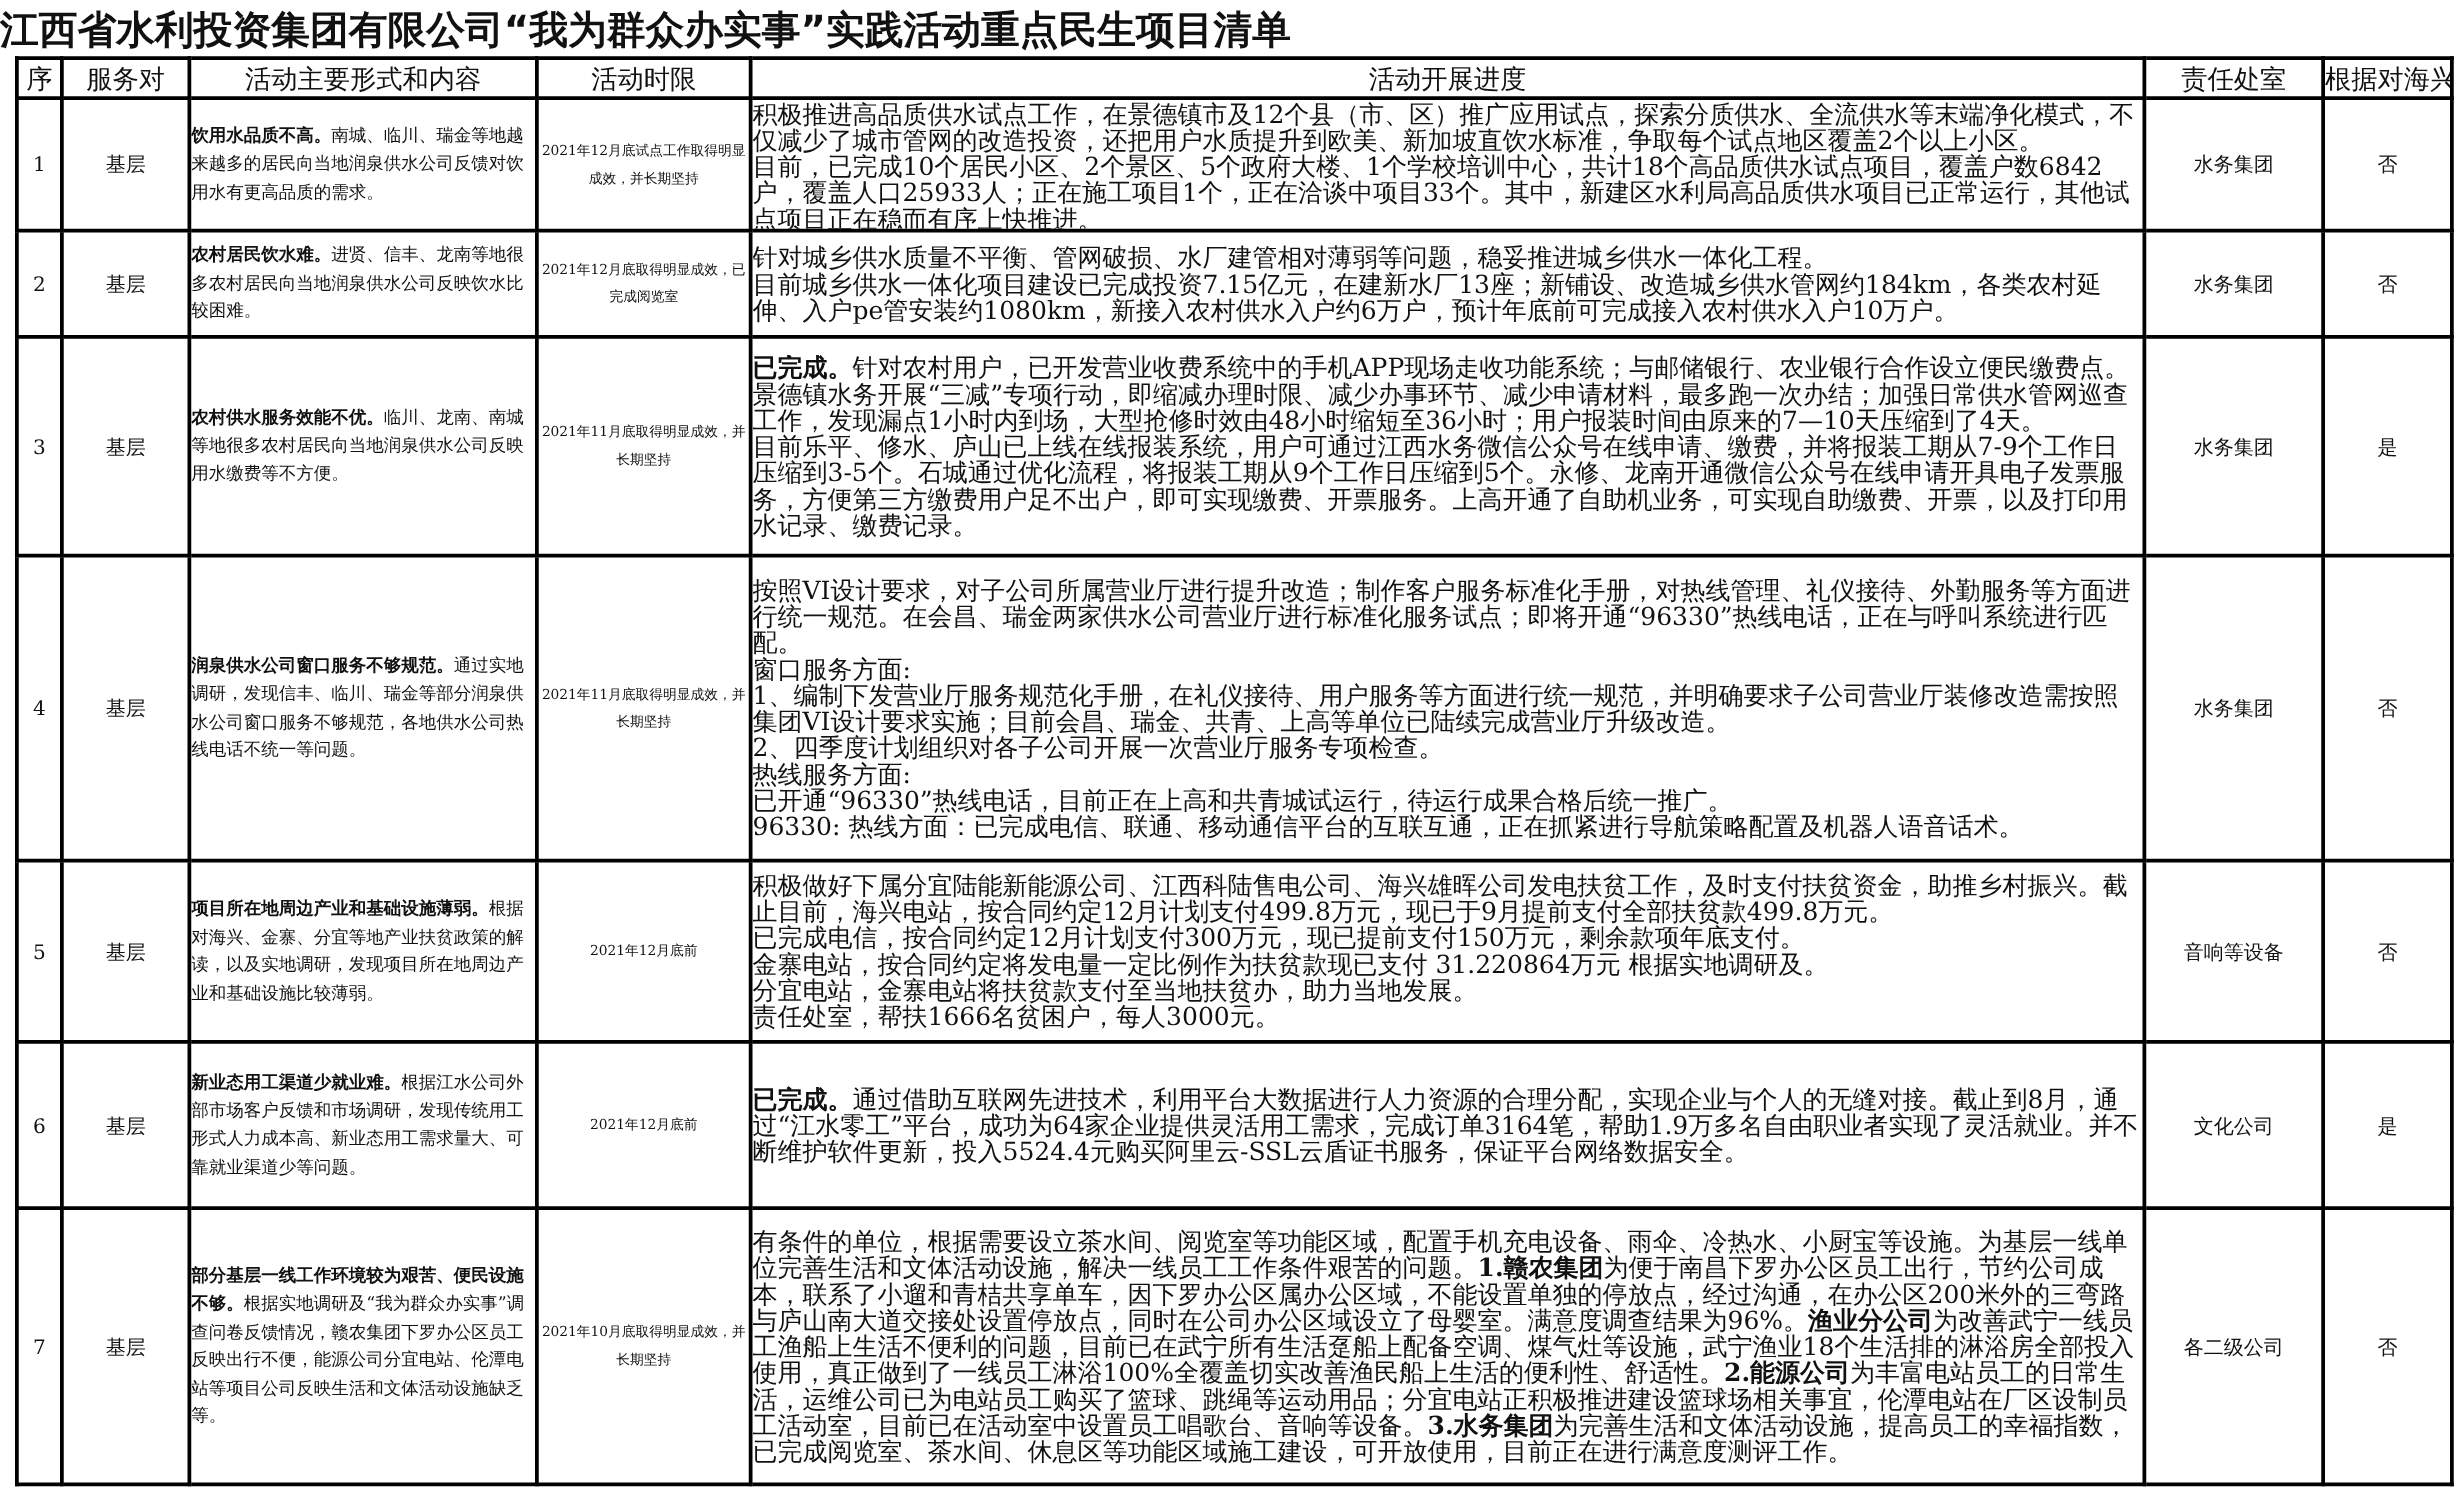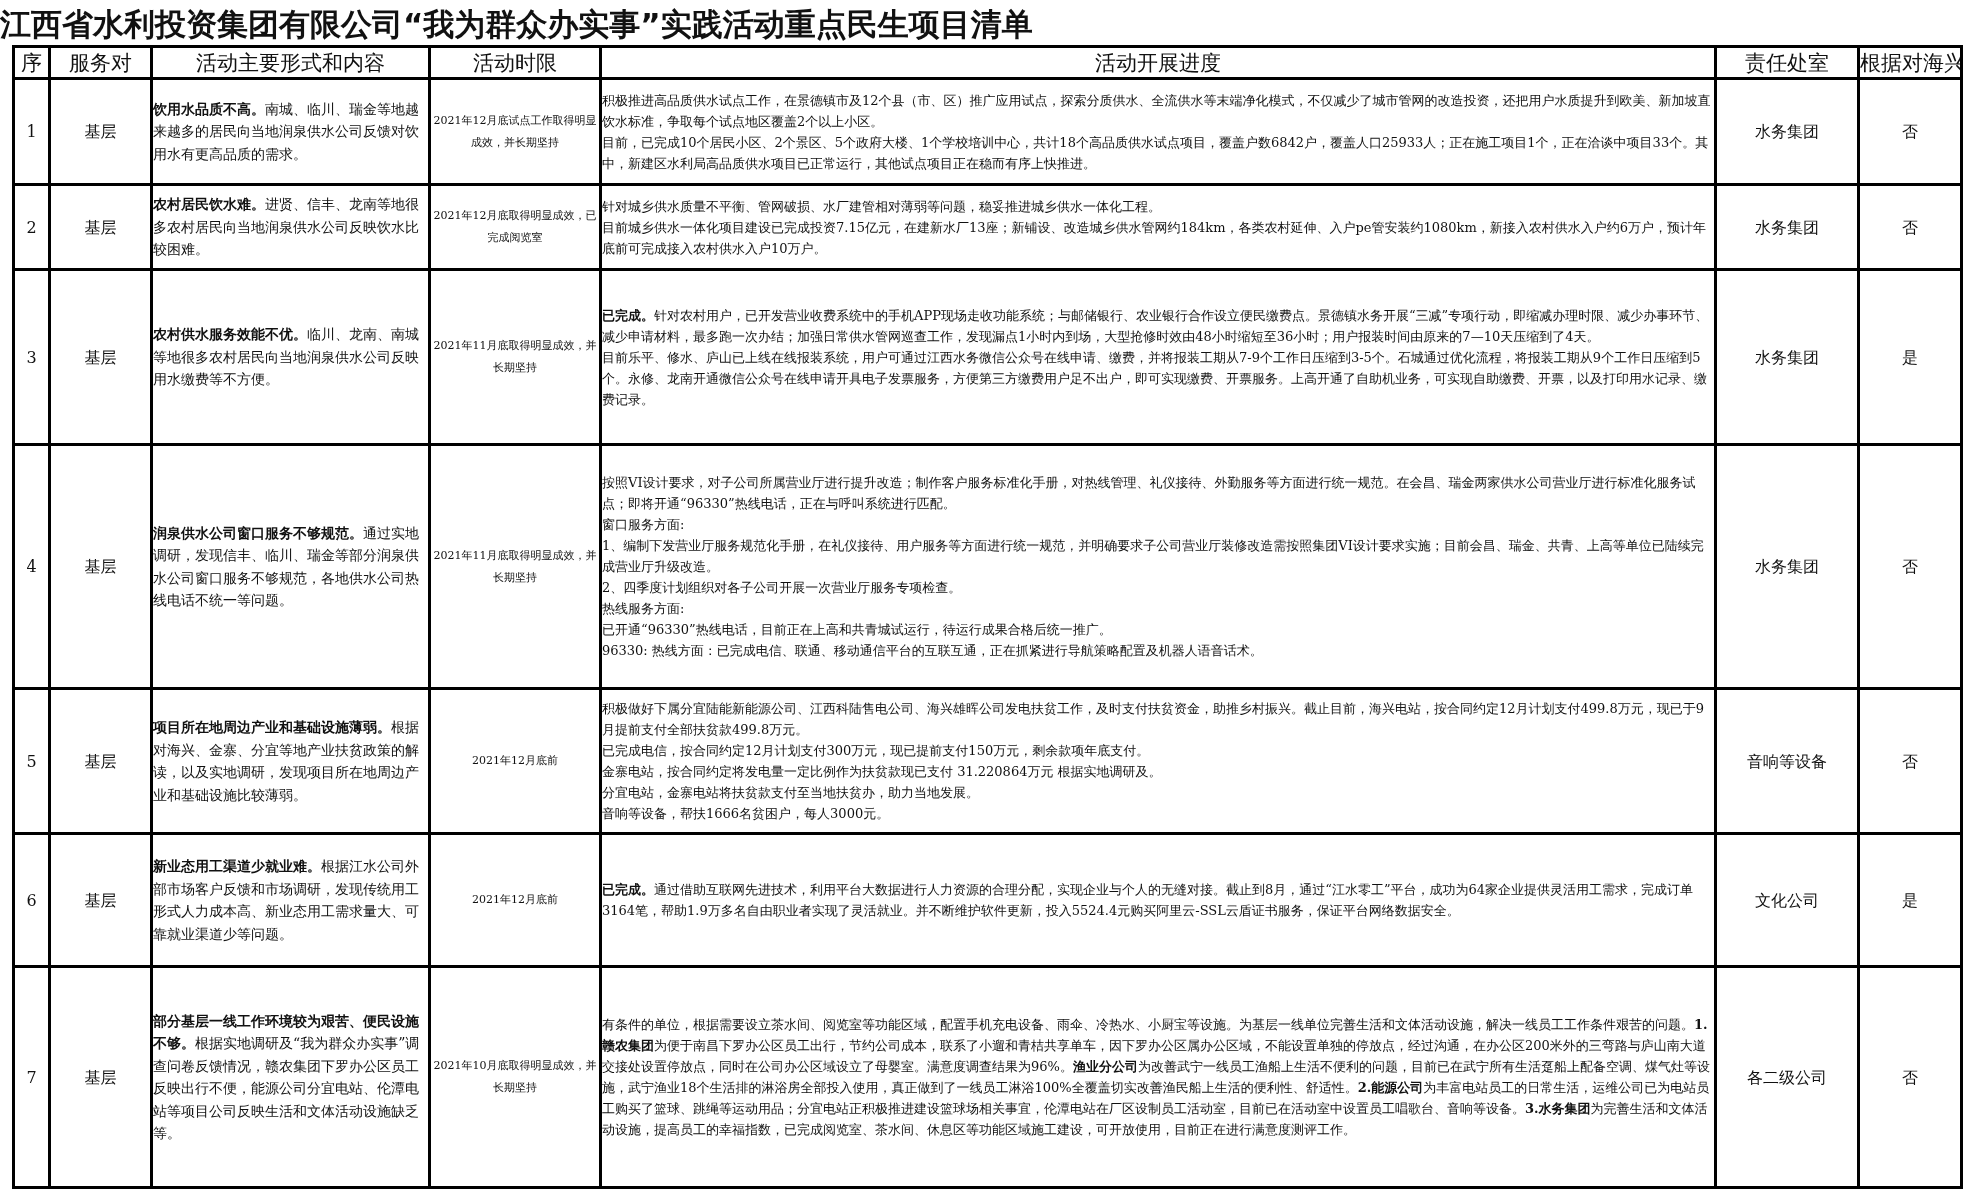--- a/index.html
+++ b/index.html
@@ -11,21 +11,21 @@
   table.grid { position:absolute; left:12px; top:45px; border-collapse:collapse;
                table-layout:fixed; width:1948px; }
   table.grid td, table.grid th { border:3px solid #000; padding:0; vertical-align:middle; overflow:hidden; }
   th { font-family:"DejaVu Sans","Liberation Sans",sans-serif; font-weight:normal;
        font-size:21px; height:26px; line-height:26px; text-align:center; white-space:nowrap; }
   td { font-size:16px; line-height:21px; }
   td.c { text-align:center; }
   td.issue { padding:3px 6px 0 6px; vertical-align:middle; font-size:14px; line-height:22.5px; }
   td.issue b { font-weight:bold; }
   td.deadline { text-align:center; padding:0 4px; font-size:11px; line-height:22px; }
-  td.progress { padding:2px 6px; vertical-align:middle; font-size:13px; line-height:21px; }
+  td.progress { padding:2px 6px; vertical-align:middle; font-size:20px; line-height:21px; }
   .cellwrap { overflow:hidden; }
   .pline { display:block; }
   b.strong { font-weight:bold; }
 </style>
 </head>
 <body>
 
 <div class="title">江西省水利投资集团有限公司“我为群众办实事”实践活动重点民生项目清单</div>
 
 <table class="grid">
@@ -130,21 +130,21 @@
       <td class="issue">
           <div class="cellwrap" style="max-height:140px"><b>项目所在地周边产业和基础设施薄弱。</b><span>根据对海兴、金寨、分宜等地产业扶贫政策的解读，以及实地调研，发现项目所在地周边产业和基础设施比较薄弱。</span></div>
         </td>
       <td class="deadline">2021年12月底前</td>
       <td class="progress">
           <div class="cellwrap">
         <span class="pline">积极做好下属分宜陆能新能源公司、江西科陆售电公司、海兴雄晖公司发电扶贫工作，及时支付扶贫资金，助推乡村振兴。截止目前，海兴电站，按合同约定12月计划支付499.8万元，现已于9月提前支付全部扶贫款499.8万元。</span>
         <span class="pline">已完成电信，按合同约定12月计划支付300万元，现已提前支付150万元，剩余款项年底支付。</span>
         <span class="pline">金寨电站，按合同约定将发电量一定比例作为扶贫款现已支付 31.220864万元 根据实地调研及。</span>
         <span class="pline">分宜电站，金寨电站将扶贫款支付至当地扶贫办，助力当地发展。</span>
-        <span class="pline">音响等设备，帮扶1666名贫困户，每人3000元。</span>
+        <span class="pline">责任处室，帮扶1666名贫困户，每人3000元。</span>
       </div>
         </td>
       <td class="c">音响等设备</td>
       <td class="c">否</td>
     </tr>
 
     <tr style="height:133px">
       <td class="c">6</td>
       <td class="c">基层</td>
       <td class="issue">

